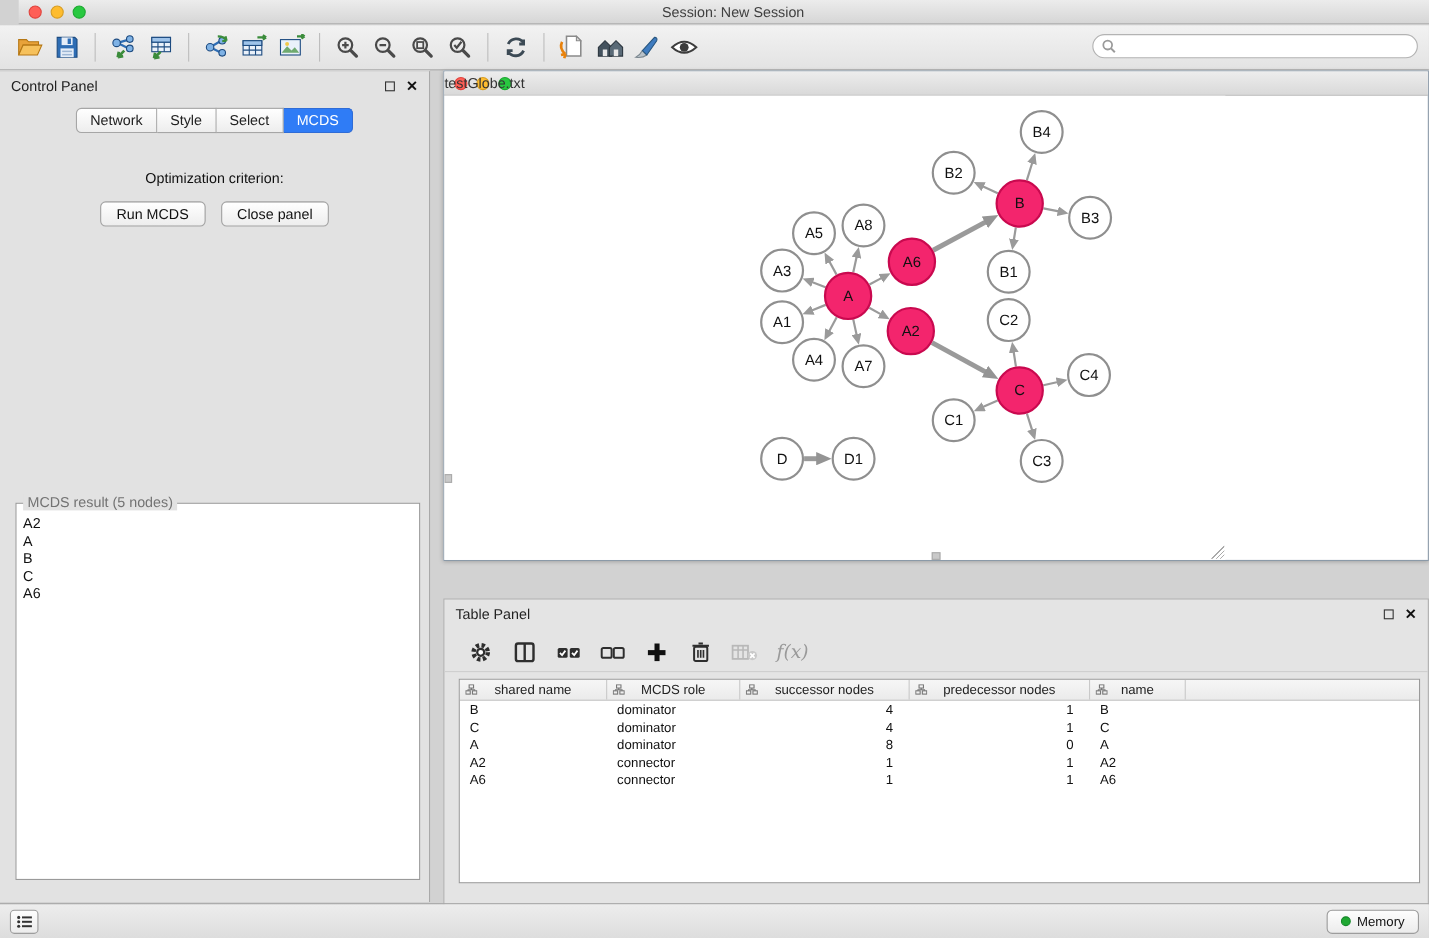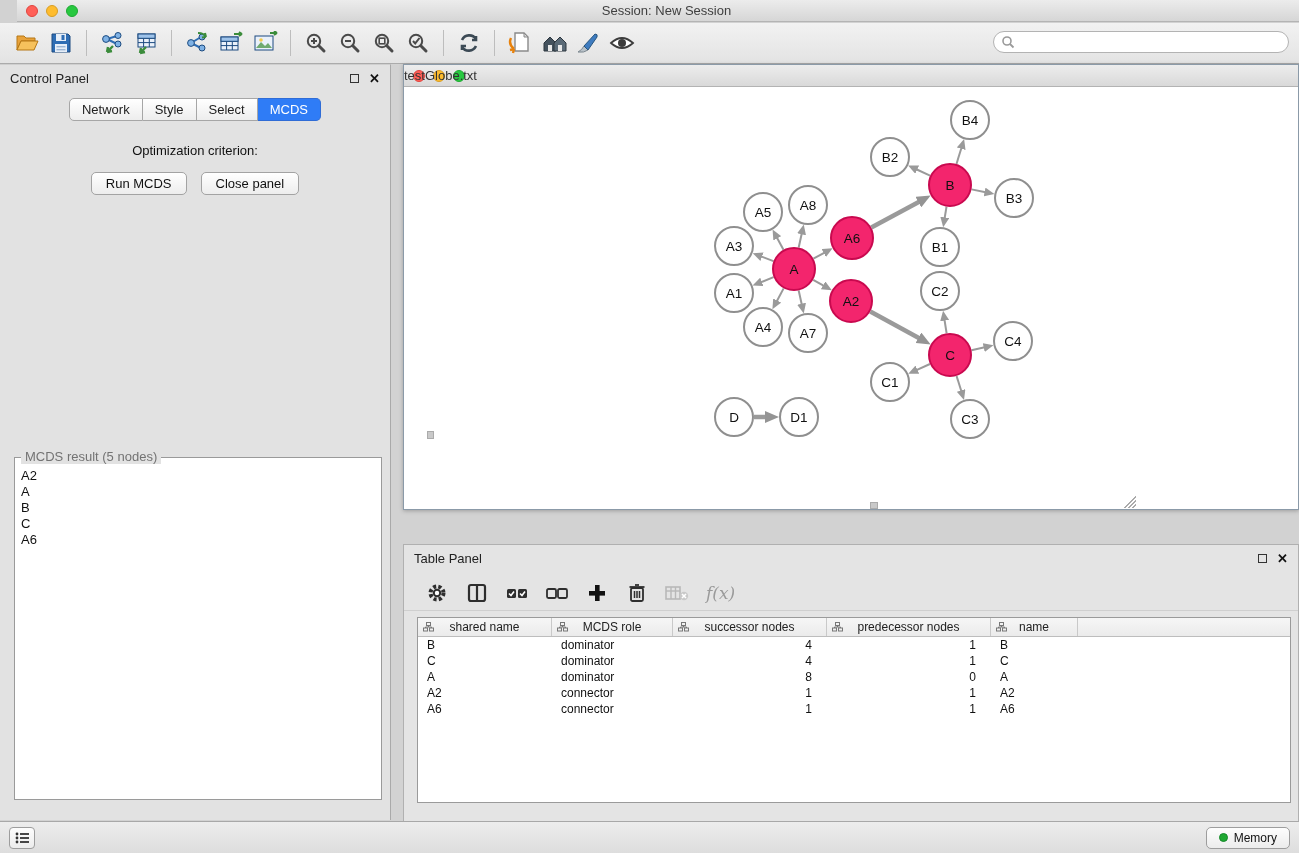--- a/index.html
+++ b/index.html
@@ -41,21 +41,21 @@
     margin-right:10px; cursor:pointer; }
   .win-close { font-size:13px; font-weight:bold; color:#111; cursor:pointer; }
 
   .cp-tabs { display:flex; justify-content:center; margin-top:7px; }
   .cp-tab { font-size:13px; padding:3px 12px; background:linear-gradient(#ffffff,#ededed);
     border:1px solid #a6a6a6; border-left:none; color:#222; cursor:pointer; }
   .cp-tab:first-child { border-left:1px solid #a6a6a6; border-radius:5px 0 0 5px; }
   .cp-tab:last-child { border-radius:0 5px 5px 0; }
   .cp-tab.active { background:#2f7cf6; color:#fff; border-color:#2f6cd6; }
 
-  .opt-label { text-align:center; font-size:13px; margin-top:22px; color:#111; }
+  .opt-label { text-align:center; font-size:13px; margin-top:33px; color:#111; }
   .dropdown { margin:8px auto 0; width:312px; height:23px; background:#fff;
     border:1px solid #9a9a9a; border-radius:4px; display:flex; align-items:center;
     cursor:pointer; }
   .dd-text { flex:1; font-size:13px; padding-left:8px; color:#111;
     white-space:nowrap; overflow:hidden; }
   .dd-stepper { width:19px; height:21px; border-radius:0 3px 3px 0;
     background:linear-gradient(#6daefb,#2f7cf6); display:flex; flex-direction:column;
     align-items:center; justify-content:center; gap:2px; }
   .dd-stepper i { width:0; height:0; border-left:4px solid transparent;
     border-right:4px solid transparent; display:block; }
@@ -74,21 +74,21 @@
   .result-list { padding:10px 6px 0 6px; font-size:13px; color:#111; line-height:16px; }
 
   
   #network-window { position:absolute; left:403px; top:64px; width:896px; height:446px;
     background:#fff; border:1px solid #8b9aa8; box-shadow:0 1px 4px rgba(0,0,0,.25); }
   .inner-titlebar { height:22px; background:linear-gradient(#ededed,#d9d9d9);
     border-bottom:1px solid #b3b3b3; display:flex; align-items:center; position:relative; }
   .inner-titlebar .title { position:absolute; left:0; right:0; 
     font-size:13px; color:#333; }
   #network-canvas { position:relative; width:710px; height:422px; background:#ffffff;
-    overflow:hidden;margin-left:23px; }
+    overflow:hidden; }
   .nub { position:absolute; background:#c9c9c9; border:1px solid #ababab; }
   .resize-corner { position:absolute; right:1px; bottom:1px; width:12px; height:12px;
     background:
       linear-gradient(135deg, transparent 50%, #aaa 50%, #aaa 56%, transparent 56%,
       transparent 66%, #aaa 66%, #aaa 72%, transparent 72%, transparent 82%,
       #aaa 82%, #aaa 88%, transparent 88%); }
 
   
   #table-panel { position:absolute; left:403px; top:544px; width:896px; height:300px;
     background:#e4e4e4; border:1px solid #b0b0b0; }

